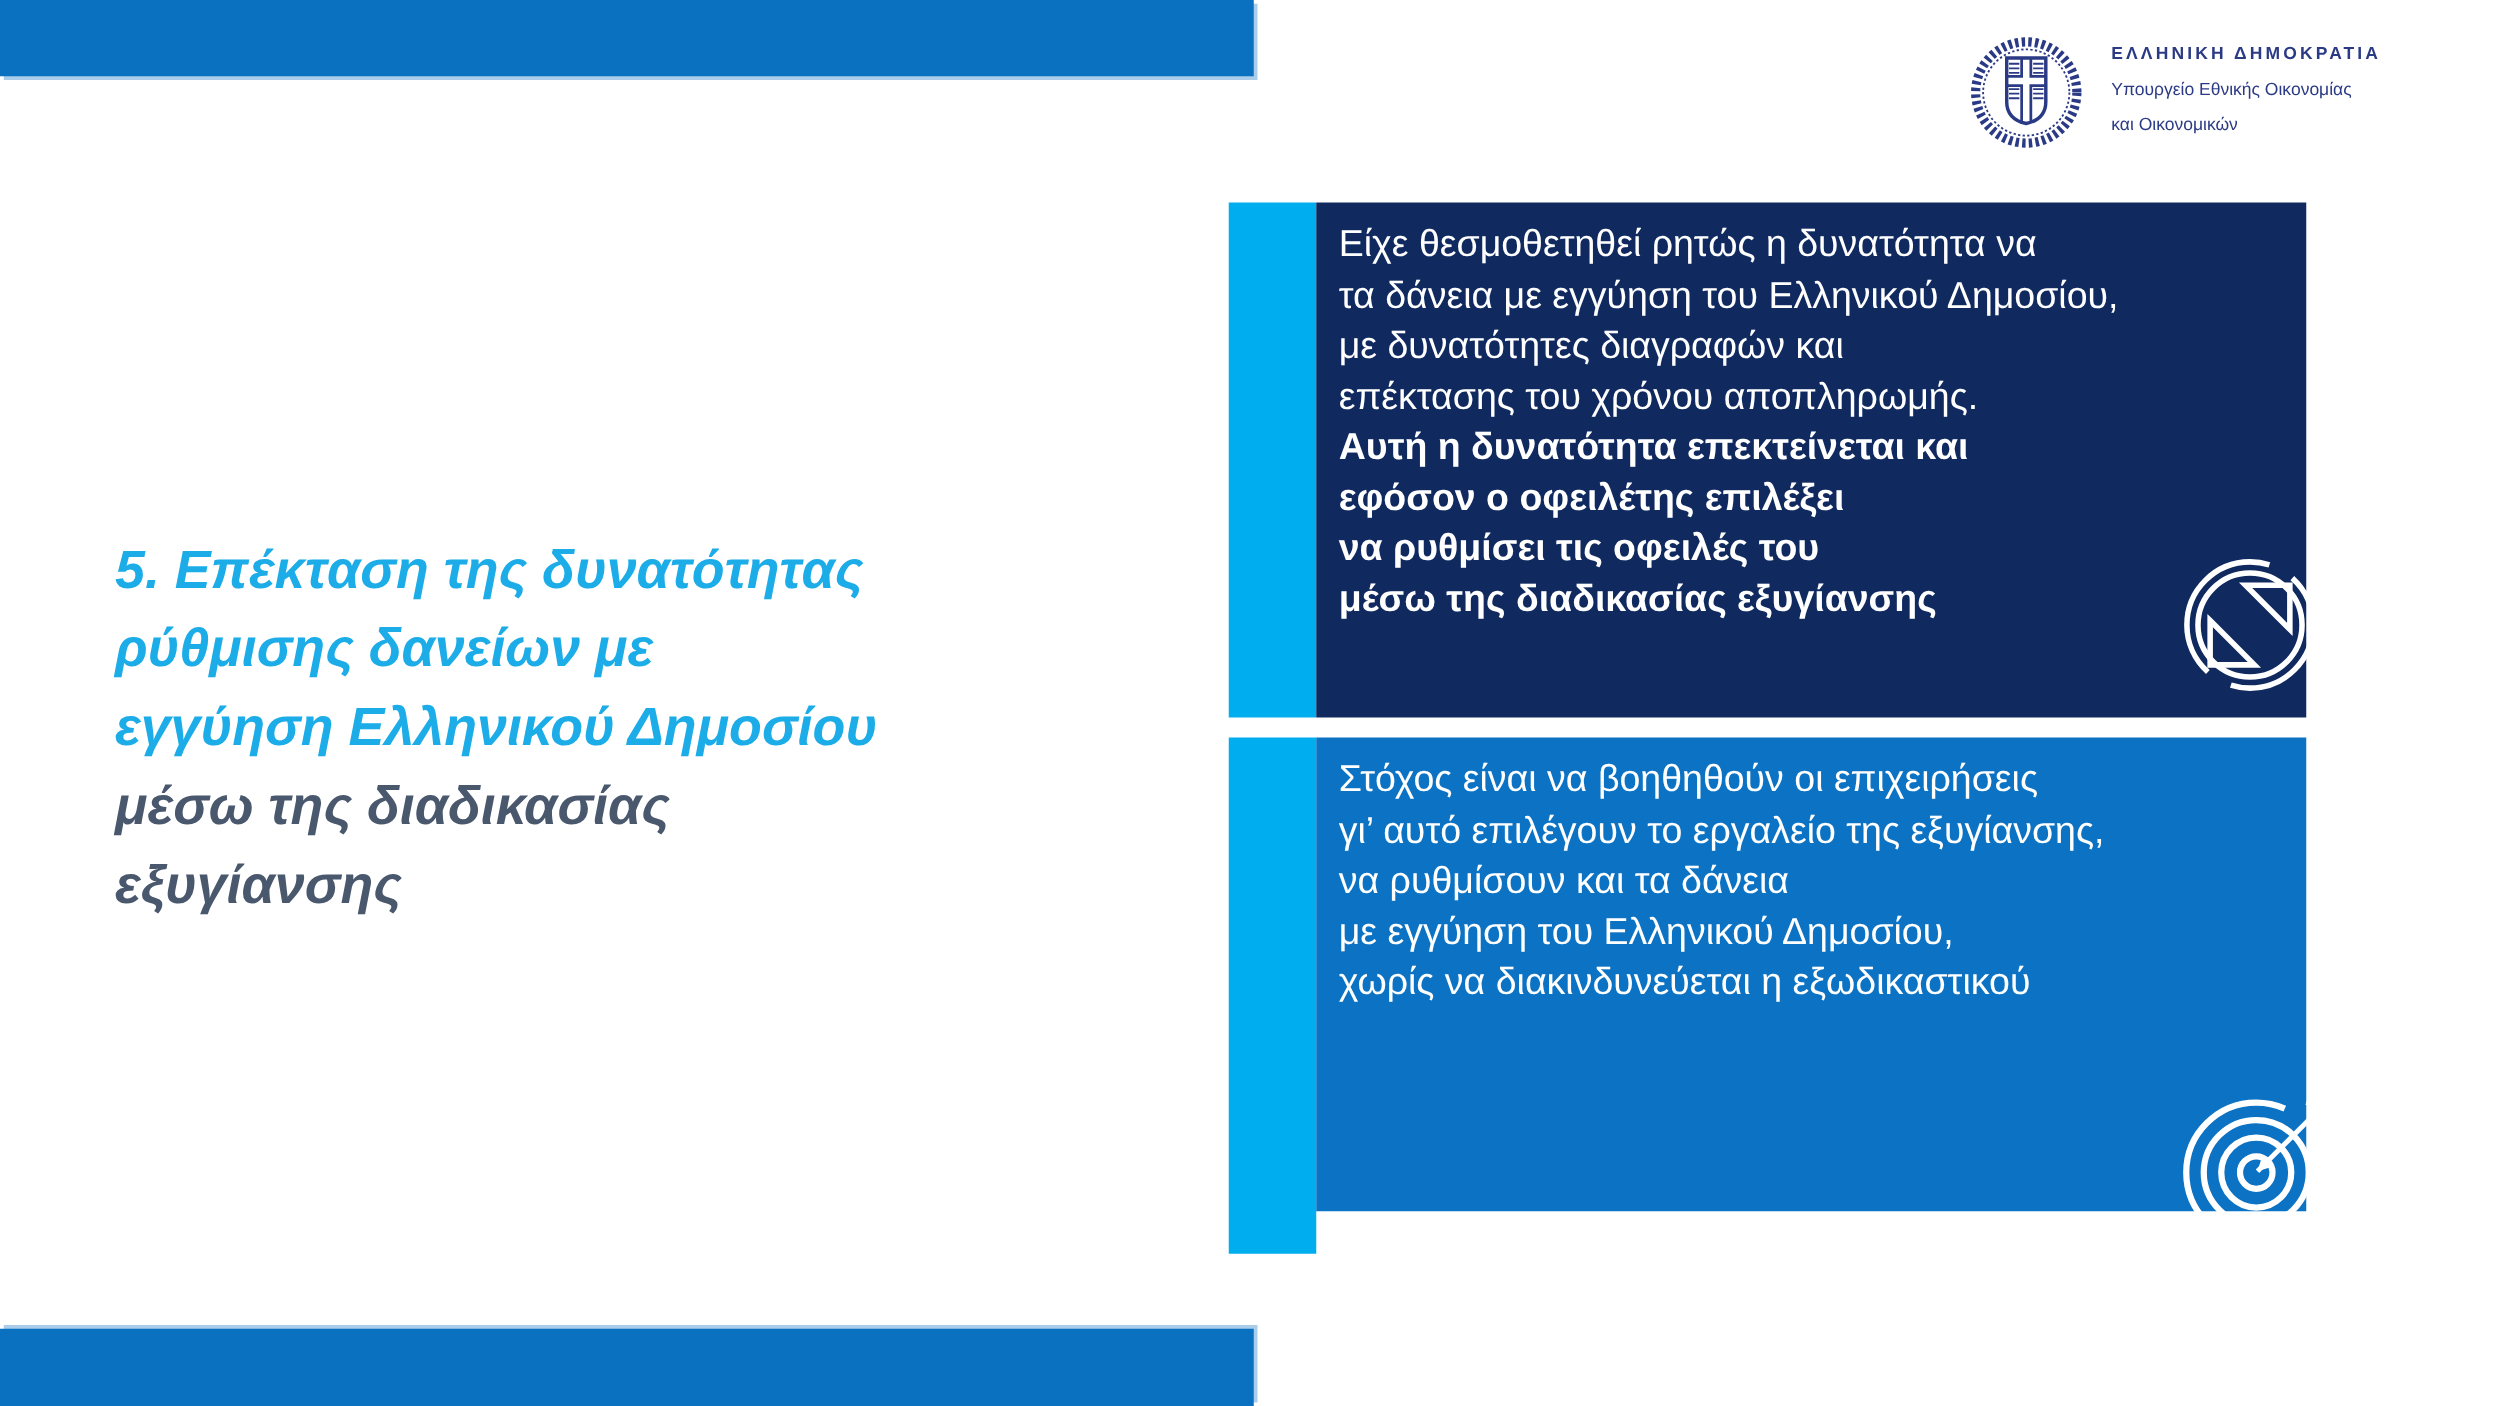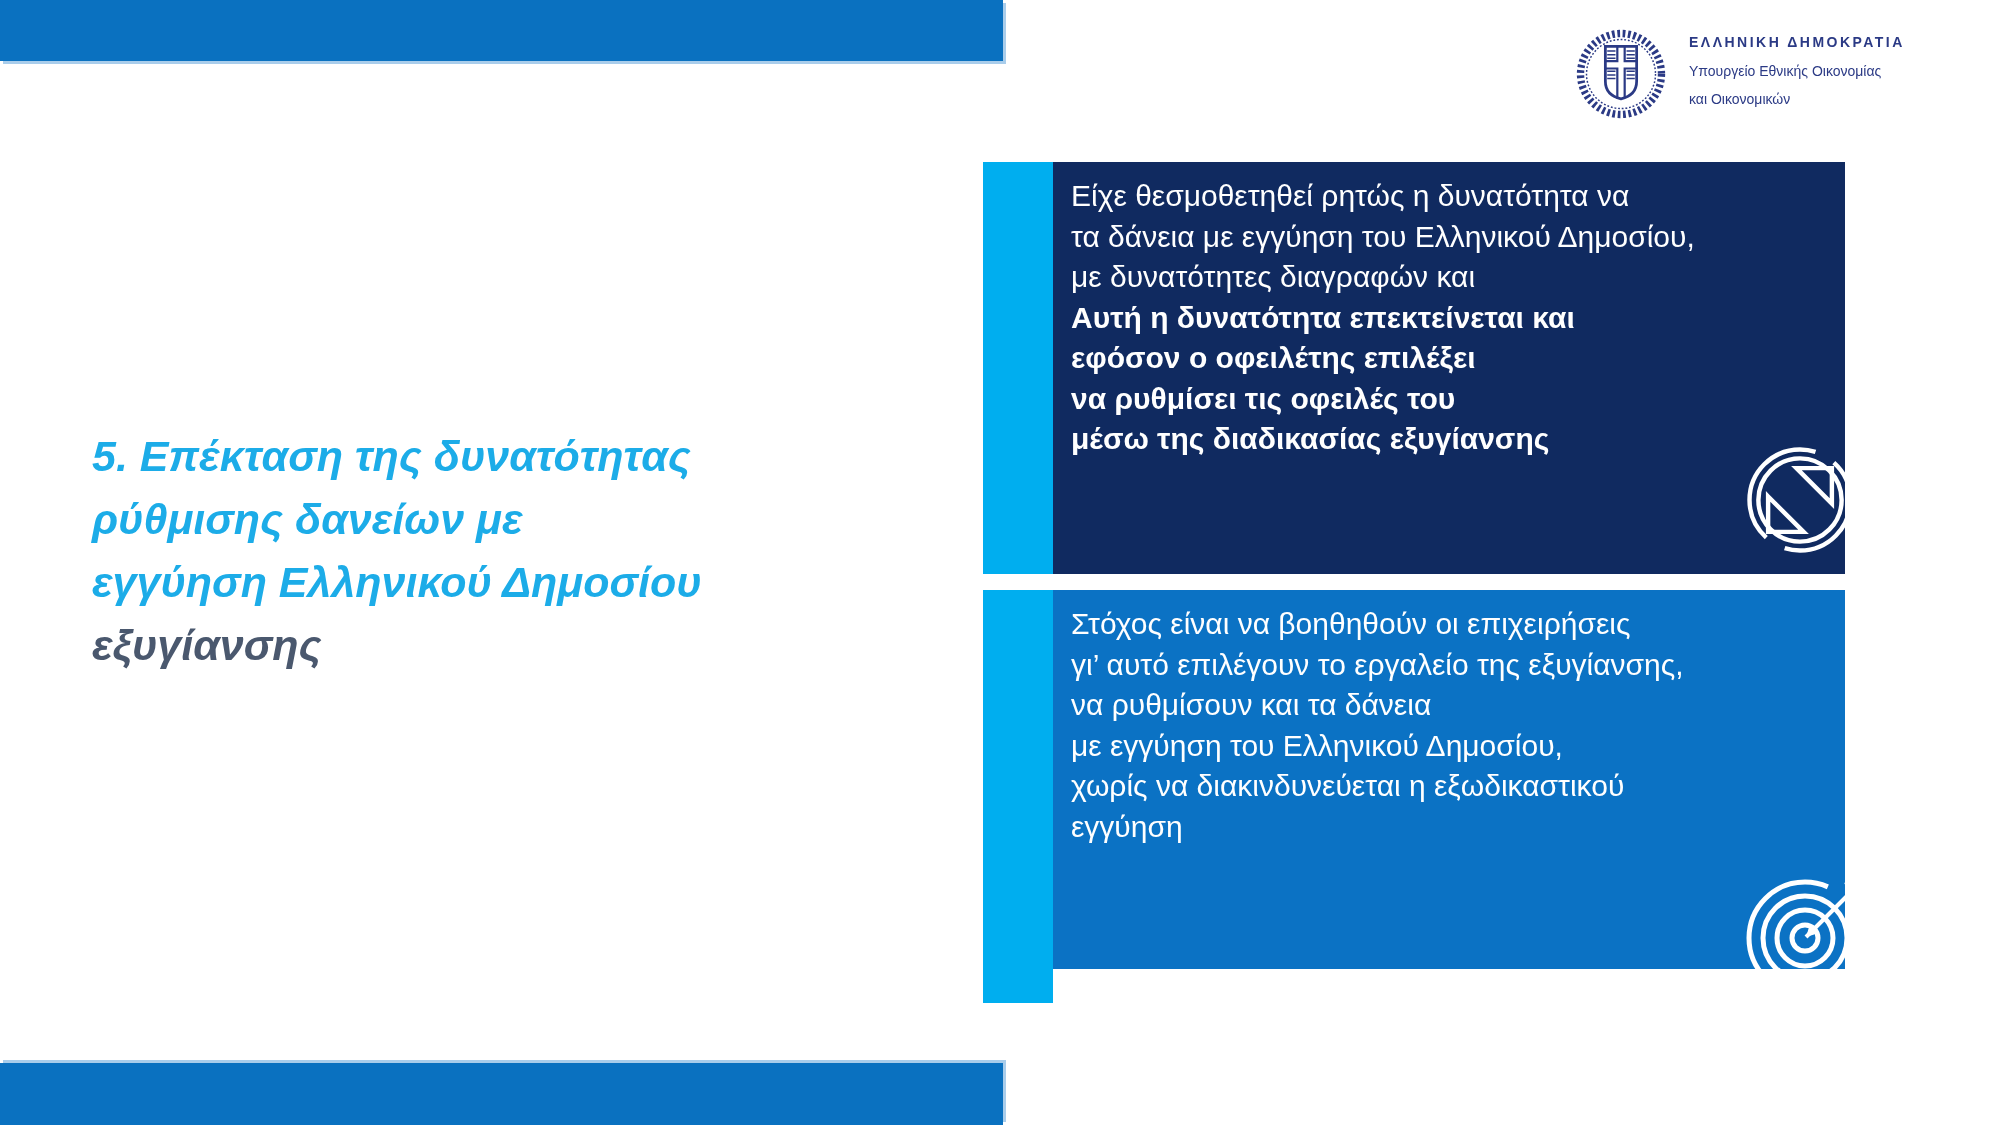--- a/index.html
+++ b/index.html
@@ -125,52 +125,53 @@
       <div>Υπουργείο Εθνικής Οικονομίας</div>
       <div>και Οικονομικών</div>
     </div>
   </div>
 </div>
 
 <div class="title">
   <div class="t-line accent">5. Επέκταση της δυνατότητας</div>
   <div class="t-line accent">ρύθμισης δανείων με</div>
   <div class="t-line accent">εγγύηση Ελληνικού Δημοσίου</div>
+  <div class="t-line muted">μέσω της διαδικασίας</div>
   <div class="t-line muted">εξυγίανσης</div>
 </div>
 
 <div class="card-strip s-top"></div>
 <div class="card-strip s-bottom"></div>
 
 <div class="card navy">
   <div class="card-text">
     <div class="c-line">Είχε θεσμοθετηθεί ρητώς η δυνατότητα να</div>
     <div class="c-line">τα δάνεια με εγγύηση του Ελληνικού Δημοσίου,</div>
     <div class="c-line">με δυνατότητες διαγραφών και</div>
+    <div class="c-line">επέκτασης του χρόνου αποπληρωμής.</div>
     <div class="c-line bold">Αυτή η δυνατότητα επεκτείνεται και</div>
     <div class="c-line bold">εφόσον ο οφειλέτης επιλέξει</div>
     <div class="c-line bold">να ρυθμίσει τις οφειλές του</div>
     <div class="c-line bold">μέσω της διαδικασίας εξυγίανσης</div>
   </div>
   <svg class="card-icon" viewBox="-70 -70 140 140" fill="none" stroke="#ffffff" stroke-width="5">
     <circle cx="0" cy="0" r="57" stroke-dasharray="107 24 155 24 48"></circle>
     <circle cx="0" cy="0" r="47"></circle>
     <path d="M -4 -36 L 36 -36 L 36 4 Z"></path>
     <path d="M -36 -4 L 4 36 L -36 36 Z"></path>
   </svg>
 </div>
 
 <div class="card blue">
   <div class="card-text">
     <div class="c-line">Στόχος είναι να βοηθηθούν οι επιχειρήσεις</div>
     <div class="c-line">γι’ αυτό επιλέγουν το εργαλείο της εξυγίανσης,</div>
     <div class="c-line">να ρυθμίσουν και τα δάνεια</div>
     <div class="c-line">με εγγύηση του Ελληνικού Δημοσίου,</div>
     <div class="c-line">χωρίς να διακινδυνεύεται η εξωδικαστικού</div>
-    <div class="c-line">εγγύηση</div>
   </div>
   <svg class="card-icon" viewBox="-70 -70 140 140" fill="none" stroke="#ffffff" stroke-width="5">
     <circle cx="0" cy="0" r="56" stroke-dasharray="287 42"></circle>
     <circle cx="0" cy="0" r="42"></circle>
     <circle cx="0" cy="0" r="28"></circle>
     <circle cx="0" cy="0" r="13"></circle>
     <line x1="1" y1="-1" x2="50" y2="-50" stroke-width="4"></line>
     <polyline points="40,-56 52,-52 56,-40" stroke-width="4"></polyline>
     <polyline points="48,-65 61,-61 65,-48" stroke-width="4"></polyline>
     <path d="M1 -1 L14 -5 L5 -14 Z" fill="#ffffff" stroke="none"></path>

